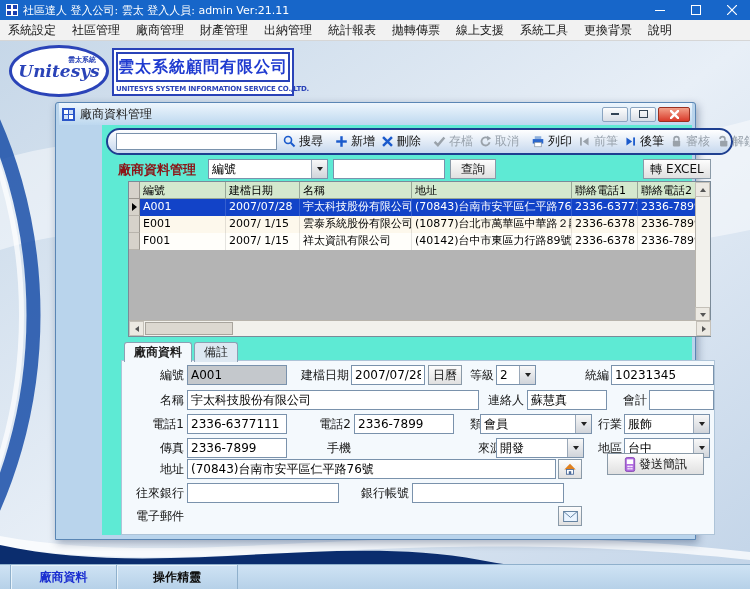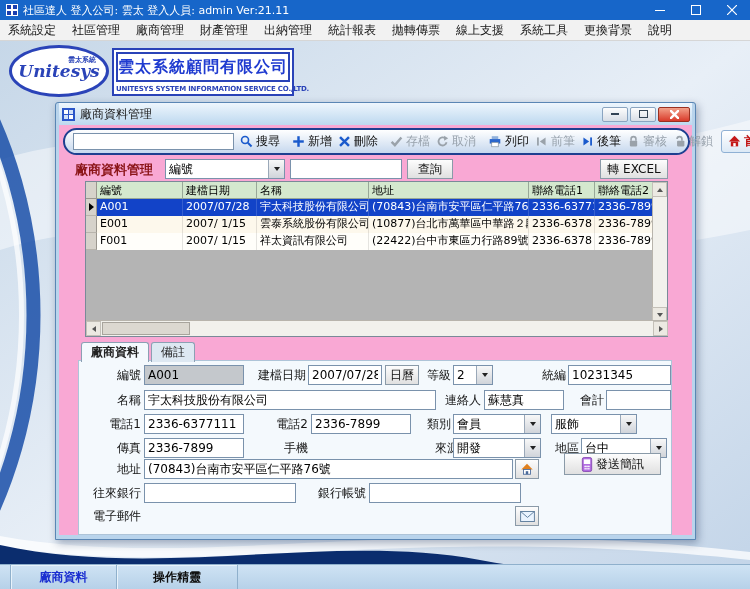--- a/index.html
+++ b/index.html
@@ -32,21 +32,21 @@
 
   
   .appwin{position:absolute;left:55px;top:102px;width:641px;height:438px;background:#b9d4ec;border:1px solid #5a86b4;border-radius:3px 3px 0 0;box-shadow:2px 3px 8px rgba(10,30,70,.35);z-index:10;box-sizing:border-box;padding:0 3px 3px 3px;}
   .win-titlebar{height:22px;display:flex;align-items:center;font-size:12px;color:#1a1a1a;background:linear-gradient(#eef6fd,#bdd8ef);}
   .win-titlebar .win-ico{margin:0 5px 0 3px;display:flex;}
   .win-btns{margin-left:auto;display:flex;gap:2px;padding-right:2px;}
   .win-btn{width:26px;height:15px;border:1px solid #8aa4c0;border-radius:2px;background:linear-gradient(#fdfdfd,#d8dee6);display:flex;align-items:center;justify-content:center;box-sizing:border-box;}
   .win-btn.close{width:32px;background:linear-gradient(#f2a089,#d93a2a);border-color:#9a3020;}
   .wb-min{width:8px;height:2px;background:#345;}
   .wb-max{width:7px;height:6px;border:1px solid #345;}
-  .win-body{position:relative;height:410px;background:#f9a8d4;}
+  .win-body{position:relative;height:410px;background:#5eead4;margin-left:43px;}
 
   
   .toolbar{position:absolute;left:4px;top:3px;width:627px;height:27px;border:2px solid #1e3f90;border-radius:14px;background:linear-gradient(#ffffff,#c6d8ee);display:flex;align-items:center;padding:0 8px;font-size:12px;box-sizing:border-box;color:#111;}
   .tb-input{width:188px;height:17px;border:1px solid #7a92ac;background:#fff;margin-right:3px;font-size:12px;padding:0 2px;box-sizing:border-box;outline:none;}
   .tb-btn{display:flex;align-items:center;gap:3px;padding:1px 3px;white-space:nowrap;}
   .tb-btn.disabled{color:#98a2ac;}
   .tb-sep{width:1px;height:16px;background:#9ab4cc;margin:0 3px;}
   .tb-spring{flex:1;}
   .tb-btn.red{color:#c01010;font-weight:bold;border:1px solid #8fb0d4;background:linear-gradient(#ffffff,#dce9f6);border-radius:3px;padding:2px 6px;margin-left:5px;}
 
@@ -328,21 +328,21 @@
           <div class="g-cell" style="width:160px">(10877)台北市萬華區中華路２段78號</div>
           <div class="g-cell" style="width:66px">2336-6378</div>
           <div class="g-cell" style="width:59px">2336-7899</div>
         </div>
 
         <div class="g-row alt">
           <div class="g-gutter"></div>
           <div class="g-cell" style="width:86px">F001</div>
           <div class="g-cell" style="width:74px">2007/ 1/15</div>
           <div class="g-cell" style="width:112px">祥太資訊有限公司</div>
-          <div class="g-cell" style="width:160px">(22422)台中市東區力行路89號</div>
+          <div class="g-cell" style="width:160px">(40142)台中市東區力行路89號</div>
           <div class="g-cell" style="width:66px">2336-6378</div>
           <div class="g-cell" style="width:59px">2336-7899</div>
         </div>
 
         <div class="g-vscroll">
           <div class="sb-btn" style="left:-1px;top:0;">
               <span class="tri-up"></span>
             </div>
           <div class="sb-btn" style="left:-1px;bottom:0;">
               <span class="tri-dn"></span>
@@ -386,28 +386,28 @@
         <div class="lbl" style="left:364px;top:29px;width:38px;">連絡人</div>
         <input class="fld" style="left: 405px; top: 29px; width: 80px;" value="蘇慧真">
         <div class="lbl" style="left:495px;top:29px;width:30px;">會計</div>
         <input class="fld" style="left: 527px; top: 29px; width: 65px;" value="">
 
         <div class="lbl" style="left:12px;top:53px;width:50px;">電話1</div>
         <input class="fld" style="left: 65px; top: 53px; width: 100px;" value="2336-6377111">
         <div class="lbl" style="left:189px;top:53px;width:40px;">電話2</div>
         <input class="fld" style="left: 232px; top: 53px; width: 100px;" value="2336-7899">
         <div class="lbl" style="left:342px;top:53px;width:30px;">類別</div>
-        <div class="dd" style="left:374px;top:53px;width:88px;">
+        <div class="dd" style="left:358px;top:53px;width:112px;">
           <span class="dd-text">會員</span>
           <span class="dd-btn">
               <span class="tri"></span>
             </span>
         </div>
         <div class="lbl" style="left:470px;top:53px;width:30px;">行業</div>
-        <div class="dd" style="left:472px;top:53px;width:86px;">
+        <div class="dd" style="left:502px;top:53px;width:86px;">
           <span class="dd-text">服飾</span>
           <span class="dd-btn">
               <span class="tri"></span>
             </span>
         </div>
 
         <div class="lbl" style="left:12px;top:77px;width:50px;">傳真</div>
         <input class="fld" style="left: 65px; top: 77px; width: 100px;" value="2336-7899">
         <div class="lbl" style="left:189px;top:77px;width:40px;">手機</div>
         <div class="lbl" style="left:350px;top:77px;width:30px;">來源</div>

